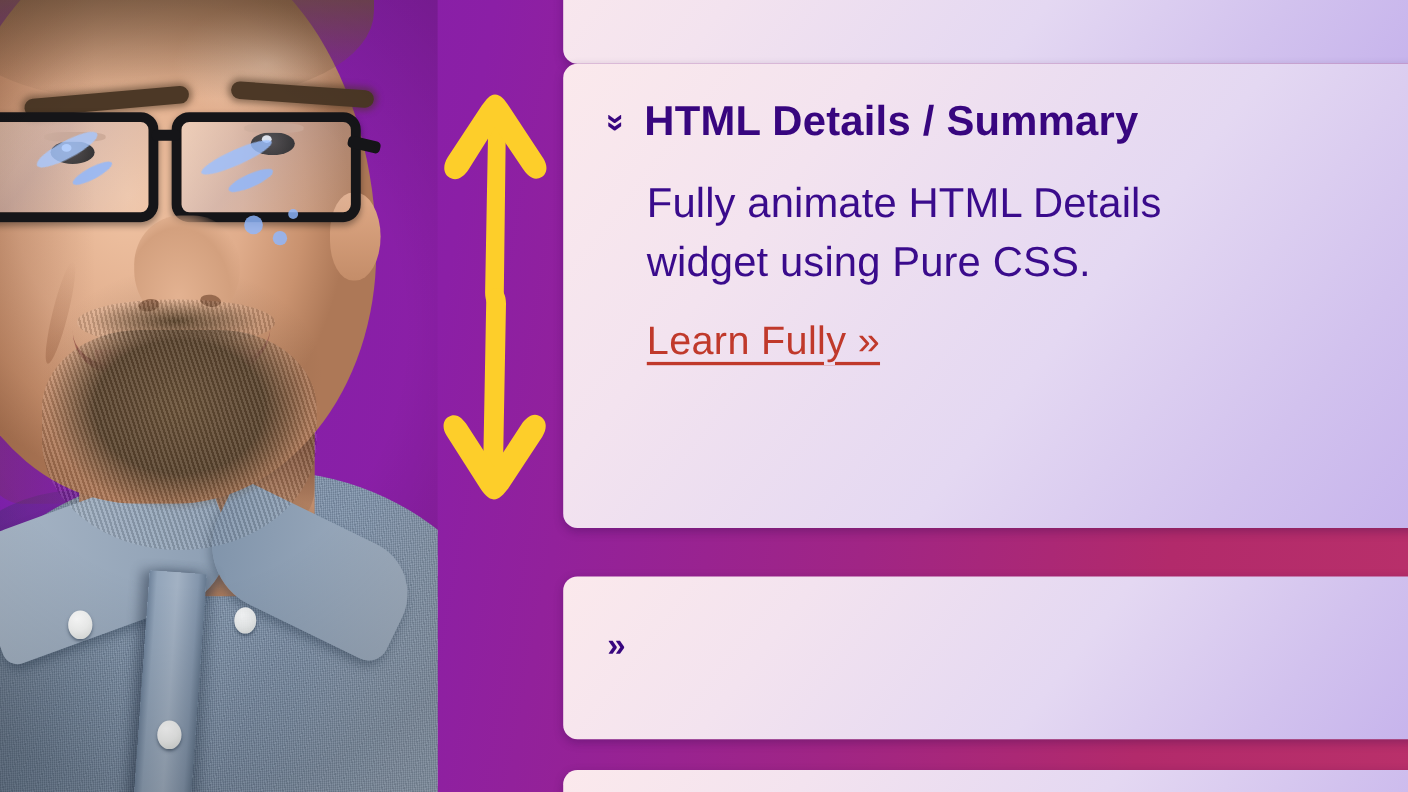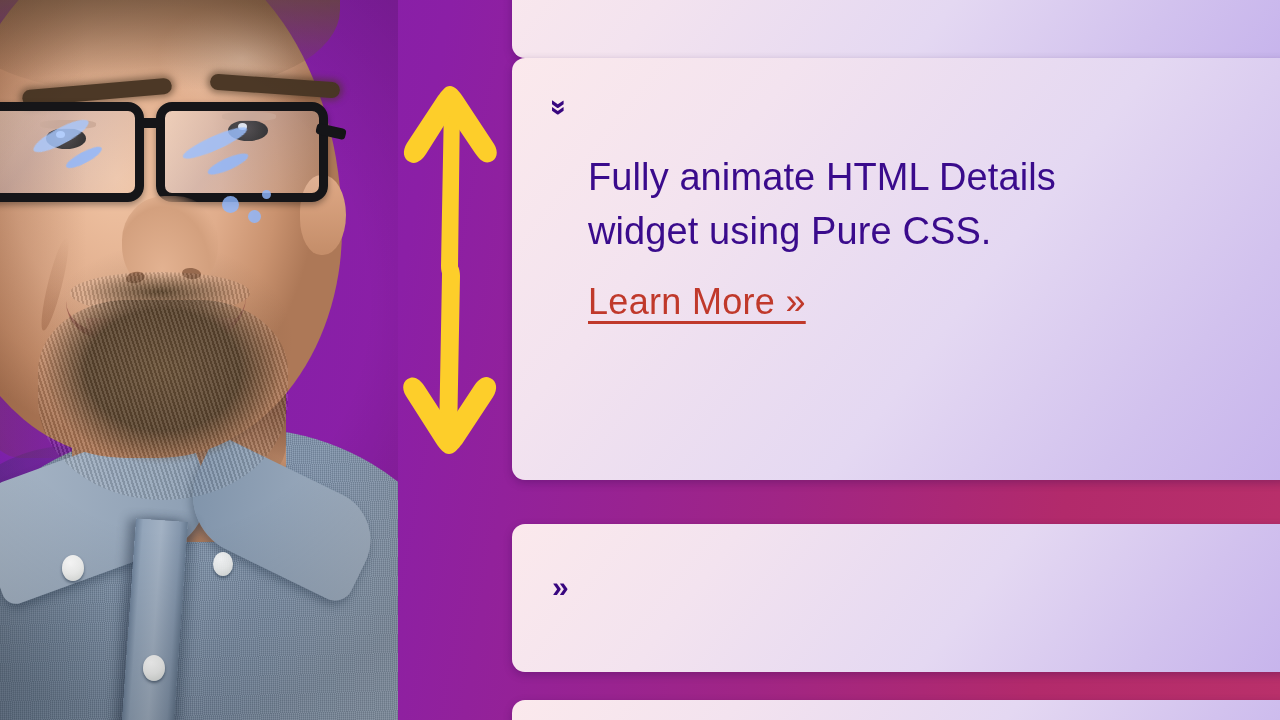--- a/index.html
+++ b/index.html
@@ -326,25 +326,26 @@
       <path d="M51 382 C46 382 42 377 38 371 L8 324 C3 316 5 308 12 306 C18 304 23 309 27 315 L51 352
                L76 314 C80 308 86 303 92 306 C99 309 100 317 95 325 L64 372 C60 377 56 382 51 382 Z" fill="#FDCE2A"></path>
     </svg>
   </div>
 
   <div id="panel-top" class="panel"></div>
 
   <div id="panel-open" class="panel">
     <div class="summary-row">
       <span class="chev chev-down">»</span>
+      <span class="summary-title">HTML Details / Summary</span>
     </div>
     <div class="panel-body">
       <div class="body-text">Fully animate HTML Details</div>
       <div class="body-text">widget using Pure CSS.</div>
-      <span class="learn-more">Learn More »</span>
+      <span class="learn-more">Learn Fully »</span>
     </div>
   </div>
 
   <div id="panel-closed" class="panel">
     <div class="summary-row closed">
       <span class="chev">»</span>
     </div>
   </div>
 
   <div id="panel-next" class="panel"></div>

